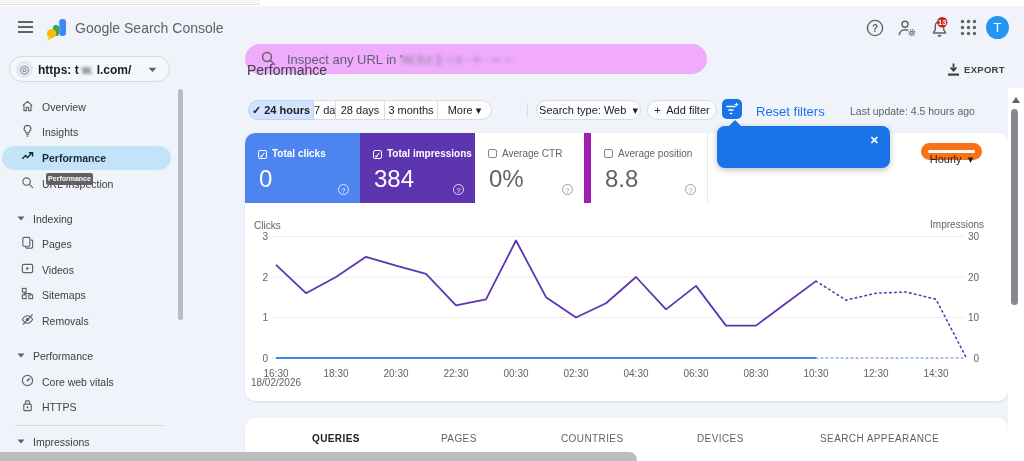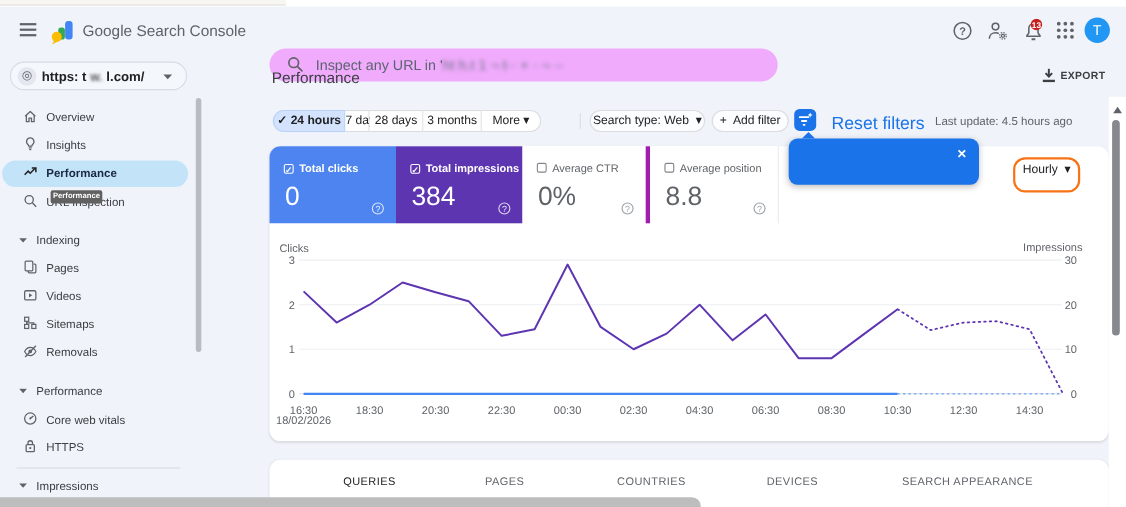--- a/index.html
+++ b/index.html
@@ -45,40 +45,40 @@
   #export { left:947px; top:64px; font-size:9.5px; font-weight:bold; color:#3c4043; letter-spacing:0.3px; }
 
   
   .chipgrp { left:248px; top:100px; height:20px; display:flex; }
   .chip { border:1px solid #dadce0; border-left:none; background:#fff; font-size:11px; color:#202124; line-height:18px; text-align:center; white-space:nowrap; }
   .chip.first { border:1px solid #b8d2f8; border-radius:10px 0 0 10px; background:#d3e3fd; font-weight:bold; }
   .chip.last { border-radius:0 10px 10px 0; }
   .pill { position:absolute; top:100px; height:20px; border:1px solid #dadce0; border-radius:10px; background:#fcfdff; font-size:11px; color:#202124; line-height:18px; text-align:center; }
   #vsep { left:527px; top:103px; width:1px; height:14px; background:#dadce0; }
   #filterbtn { left:722px; top:99px; width:20px; height:20px; background:#1a73e8; border-radius:5px; }
-  #resetf { left:756px; top:104px; font-size:16px; color:#1a73e8; }
+  #resetf { left:756px; top:104px; font-size:13px; color:#1a73e8; }
   #lastupd { left:850px; top:105px; width:156px; text-align:left; font-size:10.5px; color:#5f6368; }
 
   
   #card { left:245px; top:133px; width:763px; height:268px; background:#fff; border-radius:10px; box-shadow:0 1px 2px rgba(60,64,67,0.12); }
   .mcard { position:absolute; top:0; height:70px; }
   .mcard .lbl { position:absolute; left:13px; top:15px; font-size:10px; font-weight:bold; white-space:nowrap; color:#fff; }
   .cb { display:inline-block; width:9px; height:9px; border:1.3px solid #fff; border-radius:2px; vertical-align:-1px; margin-right:5px; font-size:8px; line-height:9px; text-align:center; color:#fff; }
   .mcard.gray .cb { border-color:#80868b; }
   .mcard .val { position:absolute; left:14px; top:32px; font-size:24px; }
   .mcard .q { position:absolute; right:11px; bottom:8px; width:11px; height:11px; border-radius:50%; font-size:8px; text-align:center; line-height:11px; }
   #mc1 { left:0; width:115px; background:#4d84f0; border-radius:10px 0 0 0; color:#fff; }
   #mc2 { left:115px; width:115px; background:#5e35b1; color:#fff; }
-  #mc3 { left:230px; width:116px; background:#fff; border-right:4px solid #a21caf; }
+  #mc3 { left:230px; width:116px; background:#fff; border-right:7px solid #a21caf; }
   #mc4 { left:346px; width:117px; background:#fff; border-right:1px solid #e8eaed; }
   .mcard.gray .lbl { color:#5f6368; font-weight:normal; }
   .mcard.gray .val { color:#5f6368; }
   .mcard .q { border:1px solid rgba(255,255,255,0.8); color:rgba(255,255,255,0.9); }
   .mcard.gray .q { border:1px solid #9aa0a6; color:#9aa0a6; }
-  #hourly { position:absolute; left:676px; top:10px; width:61px; height:32px; border:2px solid #f97316; border-radius:11px; background:#fff; font-size:11px; color:#202124; line-height:19px; text-align:center; }
+  #hourly { position:absolute; left:676px; top:10px; width:61px; height:17px; border:7px solid #f97316; border-radius:11px; background:#fff; font-size:11px; color:#202124; line-height:19px; text-align:center; }
 
   
   #ntip { left:717px; top:126px; width:173px; height:42px; background:#1a73e8; border-radius:8px; color:#fff; box-shadow:0 2px 6px rgba(0,0,0,0.25); }
   #ntip .tri { position:absolute; left:12px; top:-6px; width:0; height:0; border-left:6px solid transparent; border-right:6px solid transparent; border-bottom:6px solid #1a73e8; }
   #ntip .txt { position:absolute; left:13px; top:8px; font-size:10px; line-height:13.5px; }
   #ntip .x { position:absolute; right:11px; top:8px; font-size:11px; font-weight:bold; }
 
   
   #tabs { left:245px; top:418px; width:763px; height:43px; background:#fff; border-radius:10px 10px 0 0; box-shadow:0 1px 2px rgba(60,64,67,0.12); }
   .tab { position:absolute; top:15px; font-size:10px; color:#5f6368; letter-spacing:0.4px; }
@@ -352,21 +352,21 @@
       <text x="31" y="252.5" font-size="10" fill="#5f6368" text-anchor="middle">18/02/2026</text>
     </svg>
   </div>
 
   <div class="abs" id="ntip">
     <div class="tri"></div>
     <div class="x">✕</div>
   </div>
 
   <div class="abs" id="tabs">
-    <div class="tab" style="left:67px; color:#202124; font-weight:normal;">QUERIES</div>
+    <div class="tab" style="left:67px; color:#202124; font-weight:bold;">QUERIES</div>
     <div class="tab" style="left:196px;">PAGES</div>
     <div class="tab" style="left:316px;">COUNTRIES</div>
     <div class="tab" style="left:452px;">DEVICES</div>
     <div class="tab" style="left:575px;">SEARCH APPEARANCE</div>
   </div>
 
   <div class="abs" id="graybar"></div>
   <div class="abs" id="rtrack"></div>
   <div class="abs" id="rarrow"></div>
   <div class="abs" id="rthumb"></div>

